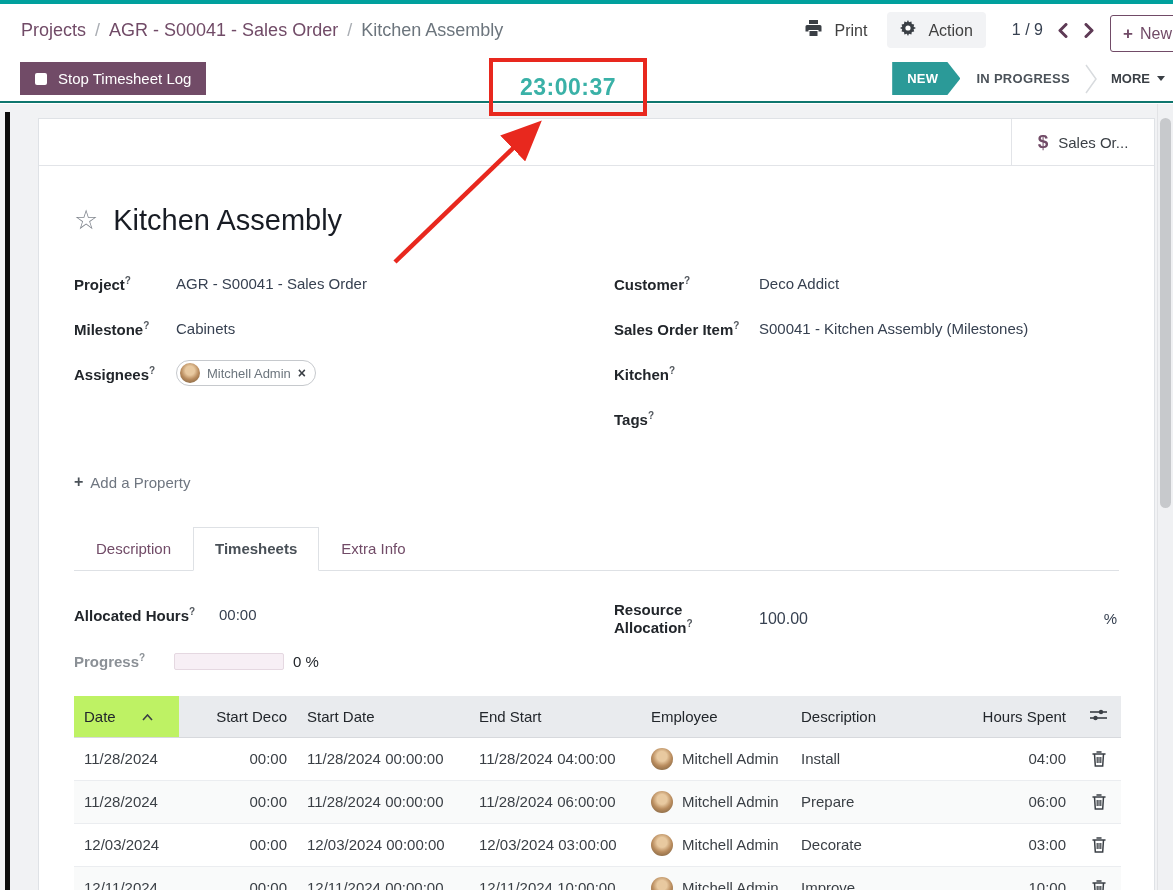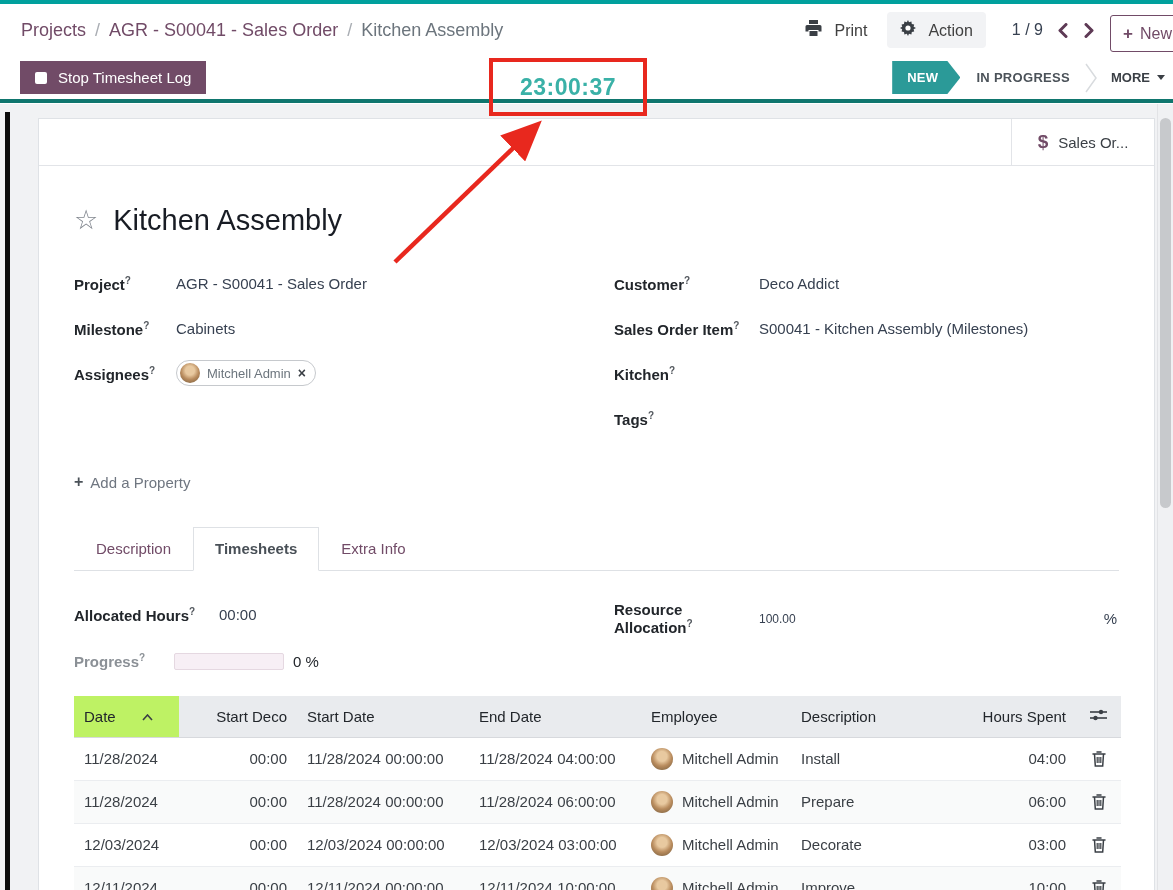--- a/index.html
+++ b/index.html
@@ -23,21 +23,21 @@
   .top-actions{display:flex; align-items:center; gap:20px; padding-right:78px; font-size:16px;}
   .tbtn{display:flex; align-items:flex-end; gap:12px; color:#404040; cursor:pointer;}
   .action-pill{background:#f2f3f5; padding:8px 13px; border-radius:4px;}
   .pager{display:flex; align-items:center; gap:14px; margin-left:6px;}
   .pager-chevs{display:flex; align-items:center; gap:16px;}
   .chev svg{display:block;}
   .new-btn{position:absolute; left:1110px; top:11px; width:85px; height:37px; border:1px solid var(--purple); border-radius:3px; background:#fff; color:var(--purple); font-size:16px; display:flex; align-items:center; gap:7px; padding-left:12px; cursor:pointer;}
   .plus{font-weight:700; font-size:17px;}
 
   
-  .timer-bar{height:47px; background:#fff; border-bottom:4px solid #0f766e; display:flex; align-items:center; position:relative;}
+  .timer-bar{height:47px; background:#fff; border-bottom:2px solid #0f766e; display:flex; align-items:center; position:relative;}
   .stop-btn{margin-left:20px; background:var(--purple); color:#fff; border:none; display:flex; align-items:center; gap:11px; padding:8px 15px; font-size:15px; font-family:inherit; cursor:pointer;}
   .stop-square{width:12px; height:12px; background:#fff; border-radius:2px;}
   .timer-value{position:absolute; left:568px; top:87px; transform:translate(-50%,-50%); font-size:23px; font-weight:700; color:var(--timer-teal); letter-spacing:.5px; z-index:30;}
   .stages{position:absolute; right:8px; top:0; height:100%; display:flex; align-items:center;}
   .stage-new{background:var(--badge-teal); color:#fff; font-size:13px; font-weight:700; padding:9px 22px 9px 15px; clip-path:polygon(0 0,calc(100% - 13px) 0,100% 50%,calc(100% - 13px) 100%,0 100%); letter-spacing:.3px;}
   .stage-plain{color:#4b5259; font-size:13px; font-weight:700; margin:0 15px 0 16px; letter-spacing:.3px; cursor:pointer;}
   .stage-sep svg{display:block;}
   .more-stage{display:flex; align-items:center; gap:7px; margin-left:14px; font-size:13px; font-weight:700; color:#3a3f45; cursor:pointer;}
   .caret-down{width:0; height:0; border-left:4px solid transparent; border-right:4px solid transparent; border-top:5px solid #3a3f45;}
 
@@ -69,21 +69,21 @@
   .add-prop .plus-icon{color:#4b5259; font-weight:700; font-size:16px;}
 
   .tabs{margin-top:36px; display:flex; border-bottom:1px solid #dee1e5;}
   .tab{padding:12px 21px; font-size:15px; color:var(--purple); cursor:pointer; border:1px solid transparent;}
   .tab.active{color:#495057; background:#fff; border:1px solid #dee1e5; border-bottom:1px solid #fff; margin-bottom:-1px; font-weight:700;}
 
   .panel-rows{display:grid; grid-template-columns:525px 1fr; column-gap:15px; padding-top:22px;}
   .prow{display:grid; grid-template-columns:145px 1fr; align-items:center; min-height:30px;}
   .ra-row{display:flex; align-items:center;margin-top:8px;}
   .ra-row .flabel{width:145px; flex:0 0 auto;}
-  .ra-val{flex:1; font-size:12px; color:var(--txt);}
+  .ra-val{flex:1; font-size:16px; color:var(--txt);}
   .ra-unit{font-size:15px; color:var(--txt); padding-right:2px;}
   .progress-row{display:flex; align-items:center; margin-top:16px; gap:9px;}
   .progress-label{font-size:15px; font-weight:600; color:#8b9096; width:91px;}
   .progress-label sup{font-size:10px;}
   .progress-track{width:110px; height:17px; background:#f7eff5; border:1px solid #e5d8e1; border-radius:2px;}
   .progress-text{font-size:15px; color:var(--txt-dark);}
 
   
   table{width:1047px; border-collapse:collapse; table-layout:fixed; margin-top:26px; font-size:15px;}
   col.w-date{width:105px;} col.w-stime{width:118px;} col.w-sdate{width:172px;} col.w-edate{width:172px;}
@@ -285,21 +285,21 @@
             <th class="th-date">
               <span>Date</span>
               <span class="sort-caret">
                 <svg width="11" height="7" viewBox="0 0 11 7">
                     <path d="M1 6l4.5-5L10 6" stroke="#3a3f45" stroke-width="1.6" fill="none"></path>
                   </svg>
               </span>
             </th>
             <th class="num">Start Deco</th>
             <th>Start Date</th>
-            <th>End Date</th>
+            <th>End Start</th>
             <th>Employee</th>
             <th>Description</th>
             <th class="num">Hours Spent</th>
             <th class="th-opt">
               <span>
                 <svg width="17" height="14" viewBox="0 0 17 14">
                     <g stroke="#3a3f45" stroke-width="1.6">
                       <line x1="0" y1="4" x2="17" y2="4"></line>
                       <line x1="0" y1="10" x2="17" y2="10"></line>
                     </g>

